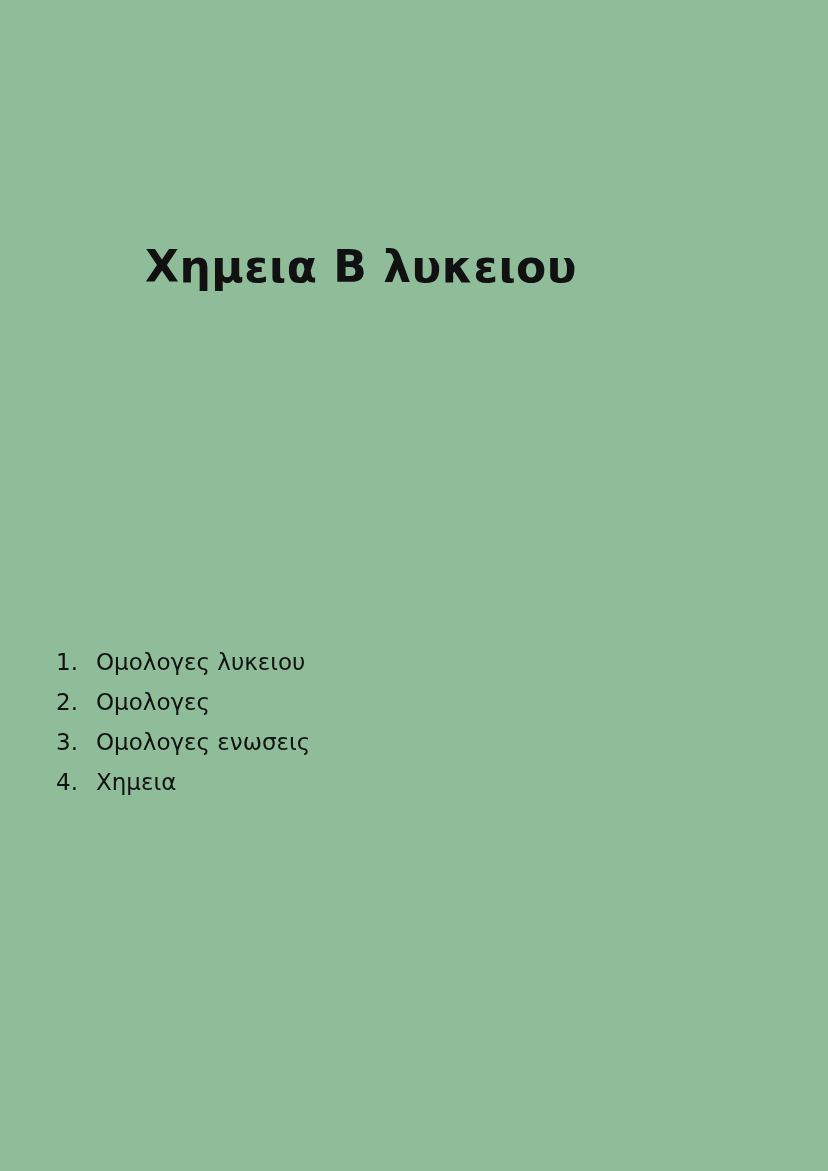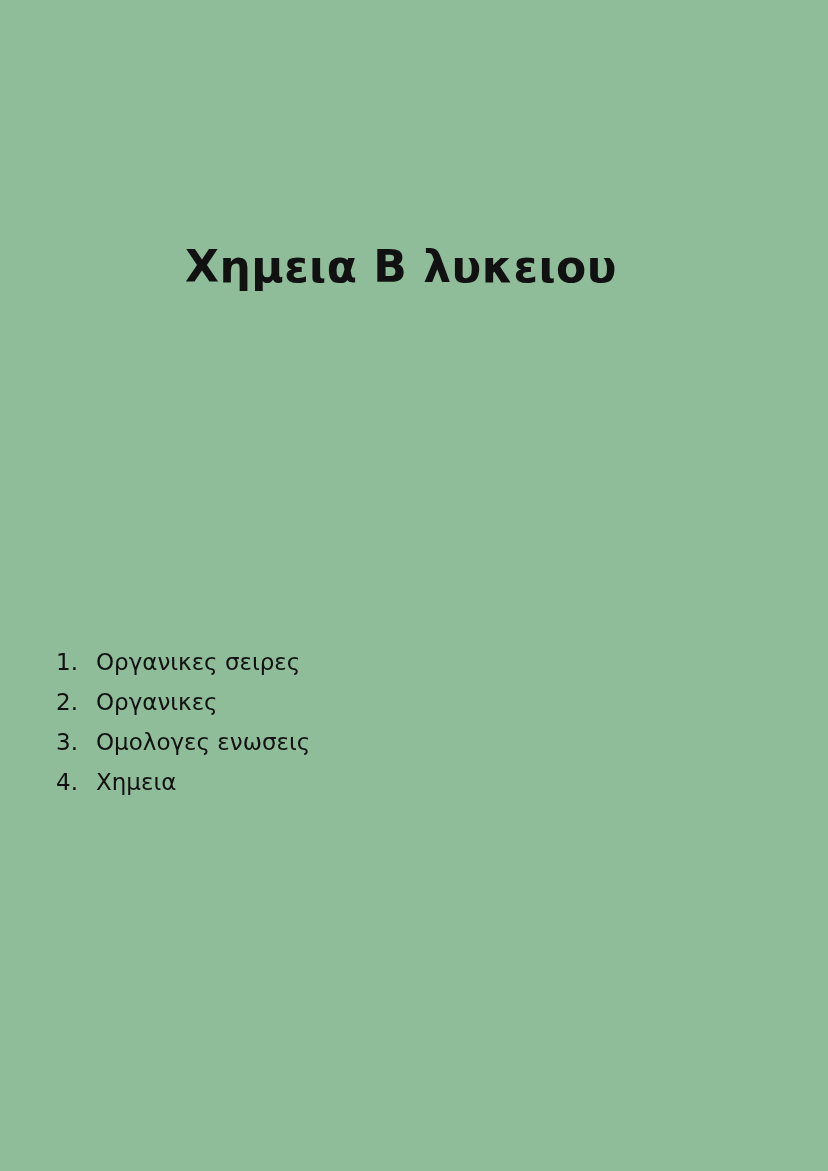--- a/index.html
+++ b/index.html
@@ -24,21 +24,20 @@
   .slide-title {
     position: absolute;
     top: 212px;
     left: 145px;
     font-size: 44px;
     font-weight: 600;
     letter-spacing: 0.5px;
     line-height: 1.2;
     color: #111111;
     white-space: nowrap;
-    margin-left: 40px;
   }
   .topic-list {
     position: absolute;
     top: 642px;
     left: 56px;
     width: 500px;
     list-style: none;
     margin: 0;
     padding: 0;
   }
@@ -61,25 +60,25 @@
 </head>
 <body style="background: rgb(143, 189, 154);">
 
 <div class="page">
 
   <h1 class="slide-title">Χημεια Β λυκειου</h1>
 
   <ol class="topic-list">
     <li class="topic-item">
       <span class="topic-number">1.</span>
-      <span class="topic-label">Οργανικες σειρες</span>
+      <span class="topic-label">Ομολογες λυκειου</span>
     </li>
     <li class="topic-item">
       <span class="topic-number">2.</span>
-      <span class="topic-label">Οργανικες</span>
+      <span class="topic-label">Ομολογες</span>
     </li>
     <li class="topic-item">
       <span class="topic-number">3.</span>
       <span class="topic-label">Ομολογες ενωσεις</span>
     </li>
     <li class="topic-item">
       <span class="topic-number">4.</span>
       <span class="topic-label">Χημεια</span>
     </li>
   </ol>

